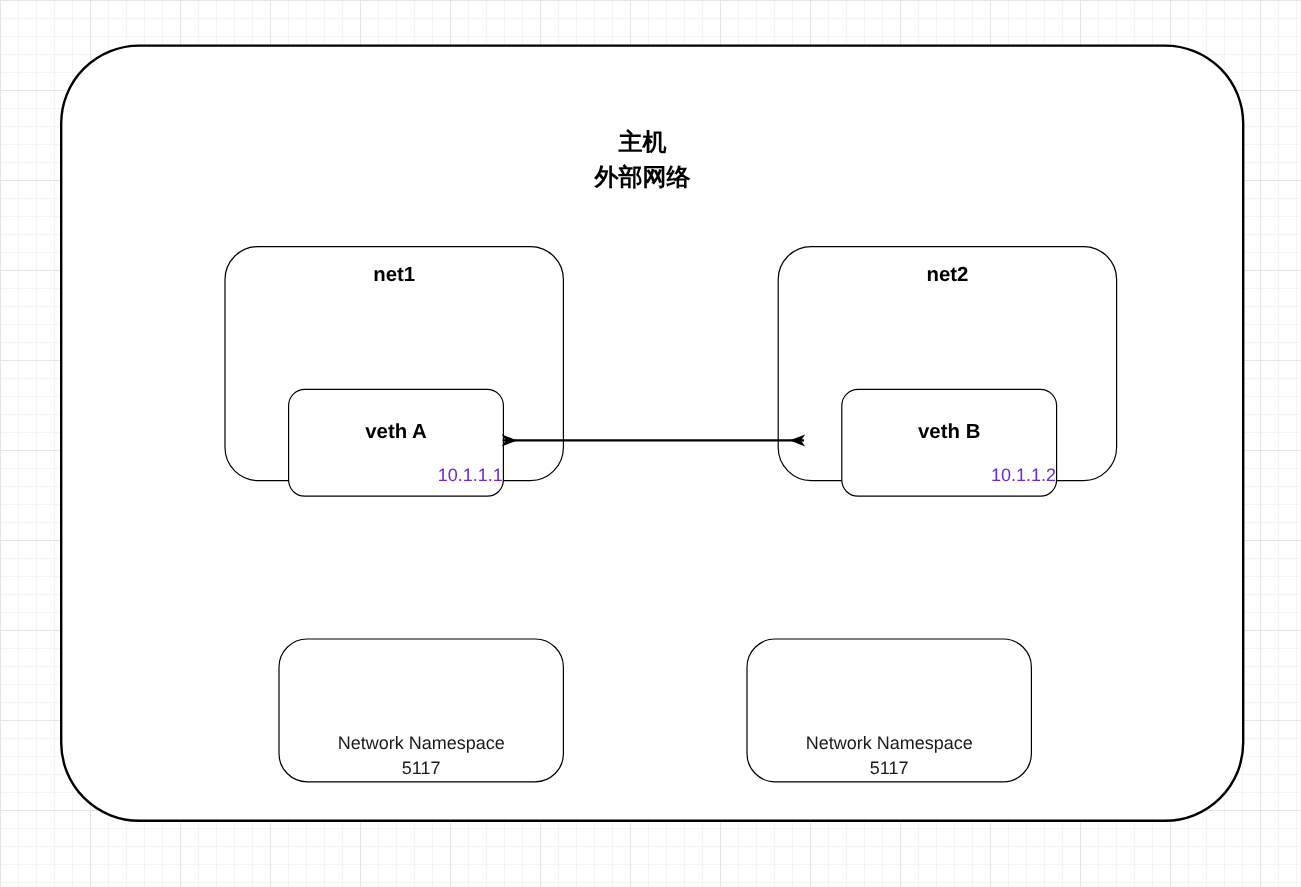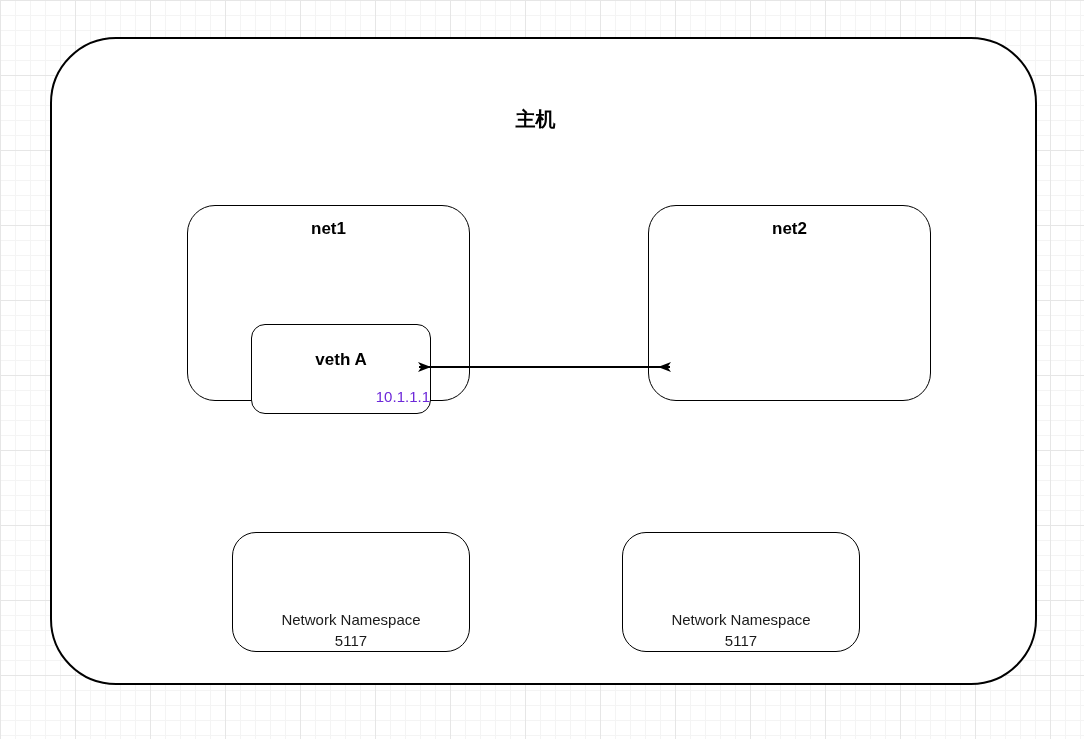--- a/index.html
+++ b/index.html
@@ -62,21 +62,20 @@
     text-align: center;
     font-weight: bold;
     font-size: 17px;
   }
   .veth-box {
     left: 52px;
     top: 118px;
     width: 180px;
     height: 90px;
     border-radius: 14px;
-    margin-left: 11px;
   }
   .veth-name {
     position: absolute;
     left: 0;
     right: 0;
     top: 25px;
     text-align: center;
     font-weight: bold;
     font-size: 17px;
   }
@@ -115,32 +114,37 @@
 </style>
 </head>
 <body>
 
 <div class="canvas">
 
   <div class="box host-box">
 
     <div class="host-title">
       <div>主机</div>
+      <div>外部网络</div>
     </div>
 
     <div class="box net-box left">
       <div class="net-label">net1</div>
       <div class="box veth-box">
         <div class="veth-name">veth A</div>
         <div class="veth-ip">10.1.1.1</div>
       </div>
     </div>
 
     <div class="box net-box right">
       <div class="net-label">net2</div>
+      <div class="box veth-box">
+        <div class="veth-name">veth B</div>
+        <div class="veth-ip">10.1.1.2</div>
+      </div>
     </div>
 
     <div class="box ns-box left">
       <div class="ns-text">
         <div>Network Namespace</div>
         <div>5117</div>
       </div>
     </div>
 
     <div class="box ns-box right">

